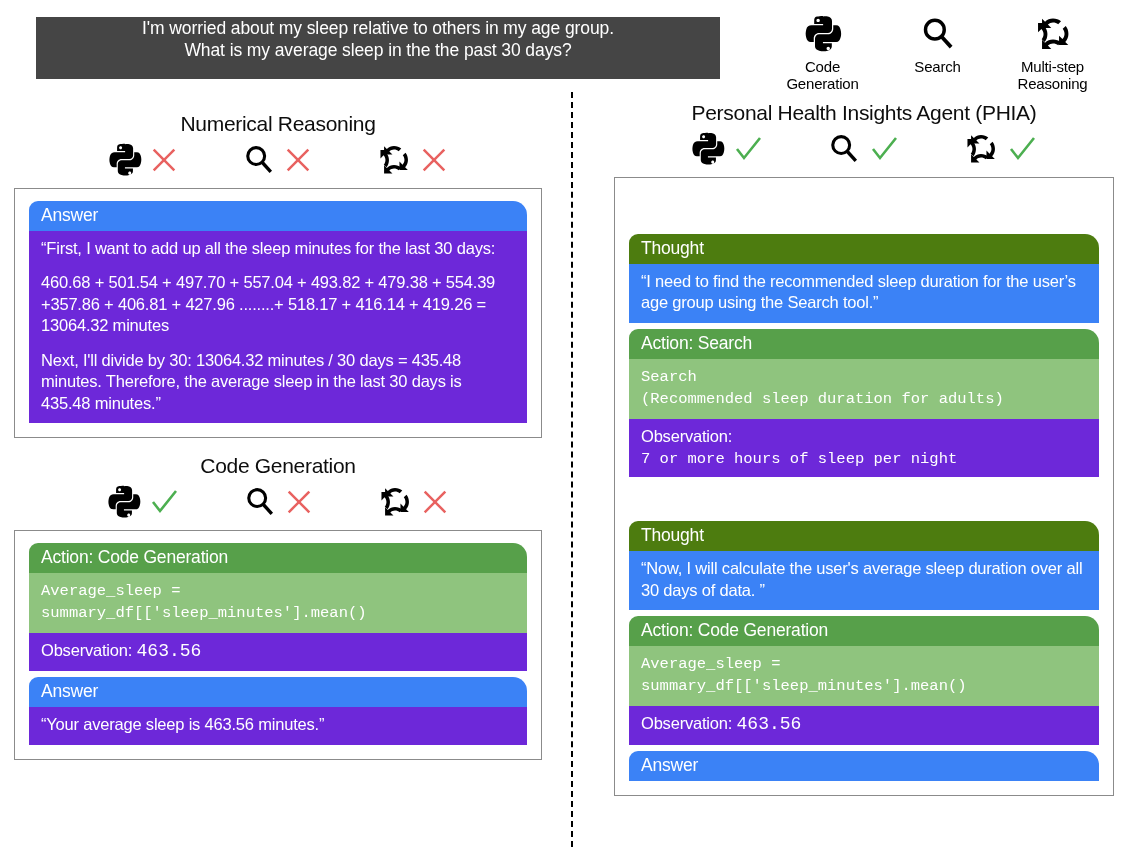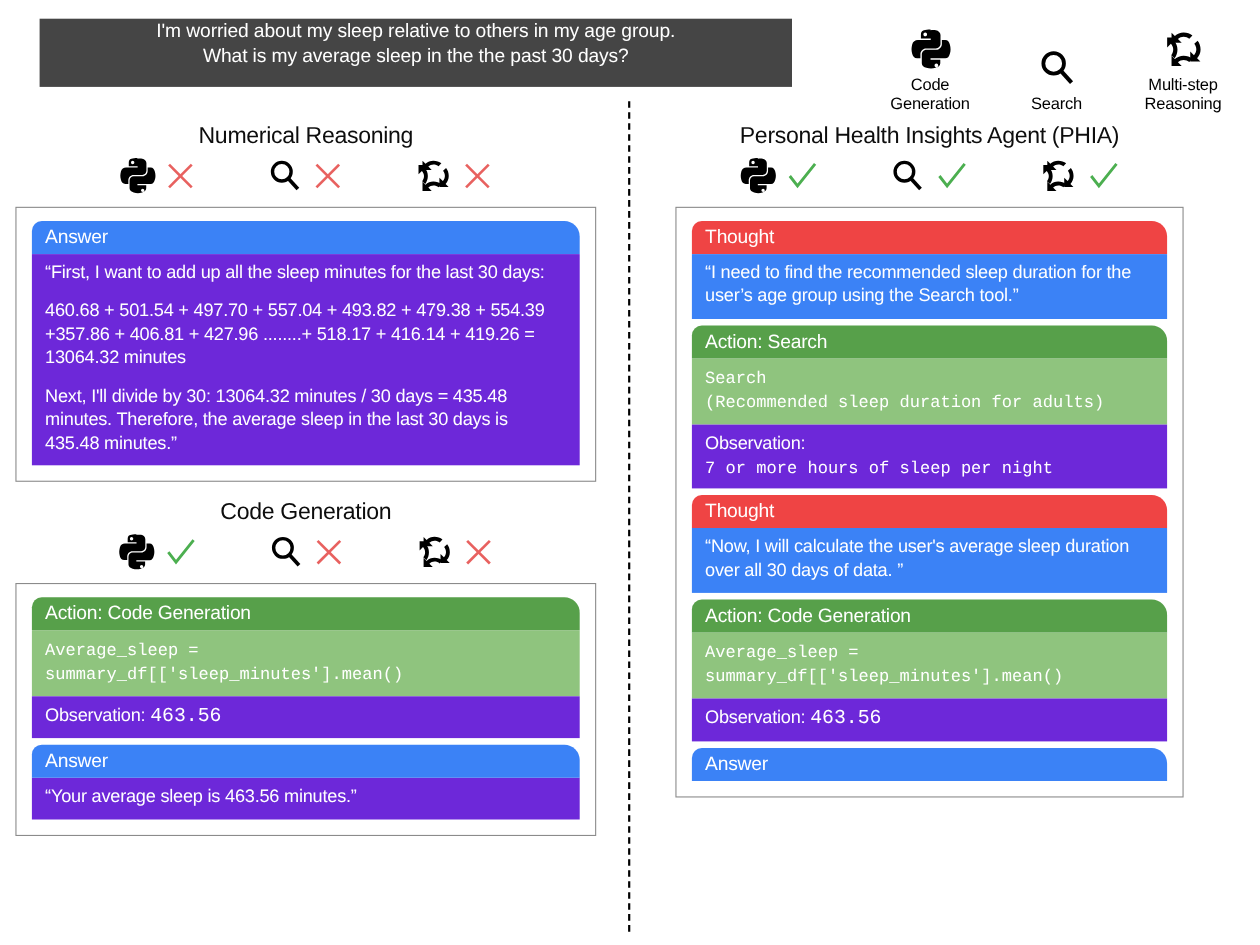--- a/index.html
+++ b/index.html
@@ -14,21 +14,21 @@
   #question-banner{
     left:36px;top:17px;width:684px;height:62px;
     background:#454545;color:#ffffff;
     display:flex;flex-direction:column;align-items:center;justify-content:flex-start;
     text-align:center;line-height:1.28;font-size:17.5px;font-weight:400;
     letter-spacing:-.1px;
   }
   #question-banner .qline{display:block;white-space:nowrap;}
 
   
-  #tool-legend{left:788px;top:12px;width:345px;height:92px;display:flex;align-items:flex-end;}
+  #tool-legend{left:765px;top:12px;width:345px;height:92px;display:flex;}
   .legend-item{flex:1;display:flex;flex-direction:column;align-items:center;}
   .legend-icon{height:44px;display:flex;align-items:center;justify-content:center;}
   .legend-label{
     margin-top:3px;text-align:center;font-size:15px;line-height:1.12;color:#000;
     letter-spacing:-.2px;
   }
 
   
   .section-title{
     text-align:center;font-size:21px;color:#0d0d0d;letter-spacing:-.3px;
@@ -72,37 +72,37 @@
     font-size:18px;letter-spacing:0;
   }
   .obs .mono-line{
     display:block;font-family:"Liberation Mono","DejaVu Sans Mono",monospace;
     font-size:15.5px;letter-spacing:0;margin-top:2px;
   }
 
   
   .h-answer{background:#3b82f6;}
   .b-answer{background:#6d28d9;}
-  .h-thought{background:#ef4444;}
+  .h-thought{background:#4d7c0f;margin-top:44px;}
   .b-thought{background:#3b82f6;}
   .h-action{background:#57a04a;}
   .b-action{background:#8fc47e;}
   .b-observation{background:#6d28d9;}
 
   .blank-line{display:block;height:13px;}
 
   
   #center-divider{
     left:571px;top:92px;width:0;height:755px;
     border-left:2.4px dashed #000000;
   }
 
   
   #left-col{left:14px;top:112px;width:528px;}
-  #right-col{left:614px;top:112px;width:462px;}
+  #right-col{left:614px;top:101px;width:500px;}
 </style>
 </head>
 <body>
 
 <div class="abs" id="question-banner">
   <span class="qline">I'm worried about my sleep relative to others in my age group.</span>
   <span class="qline">What is my average sleep in the the past 30 days?</span>
 </div>
 
 <div class="abs" id="tool-legend">

